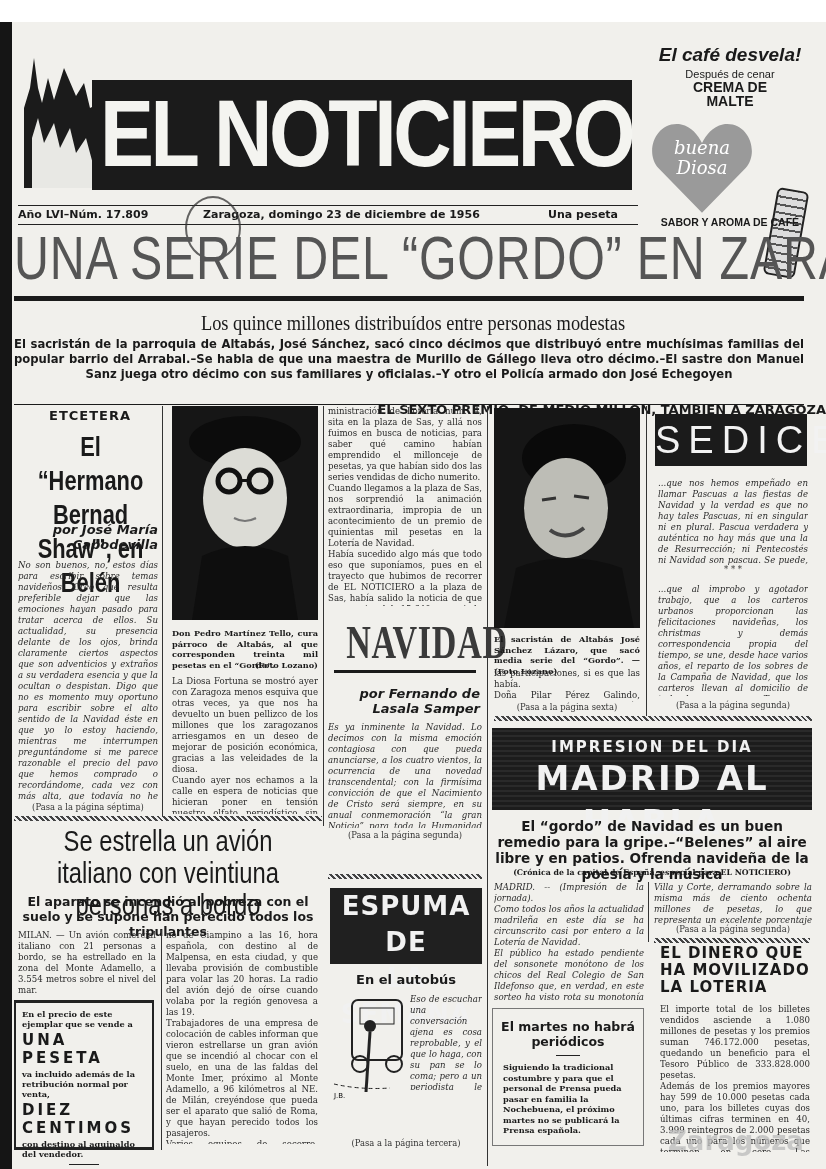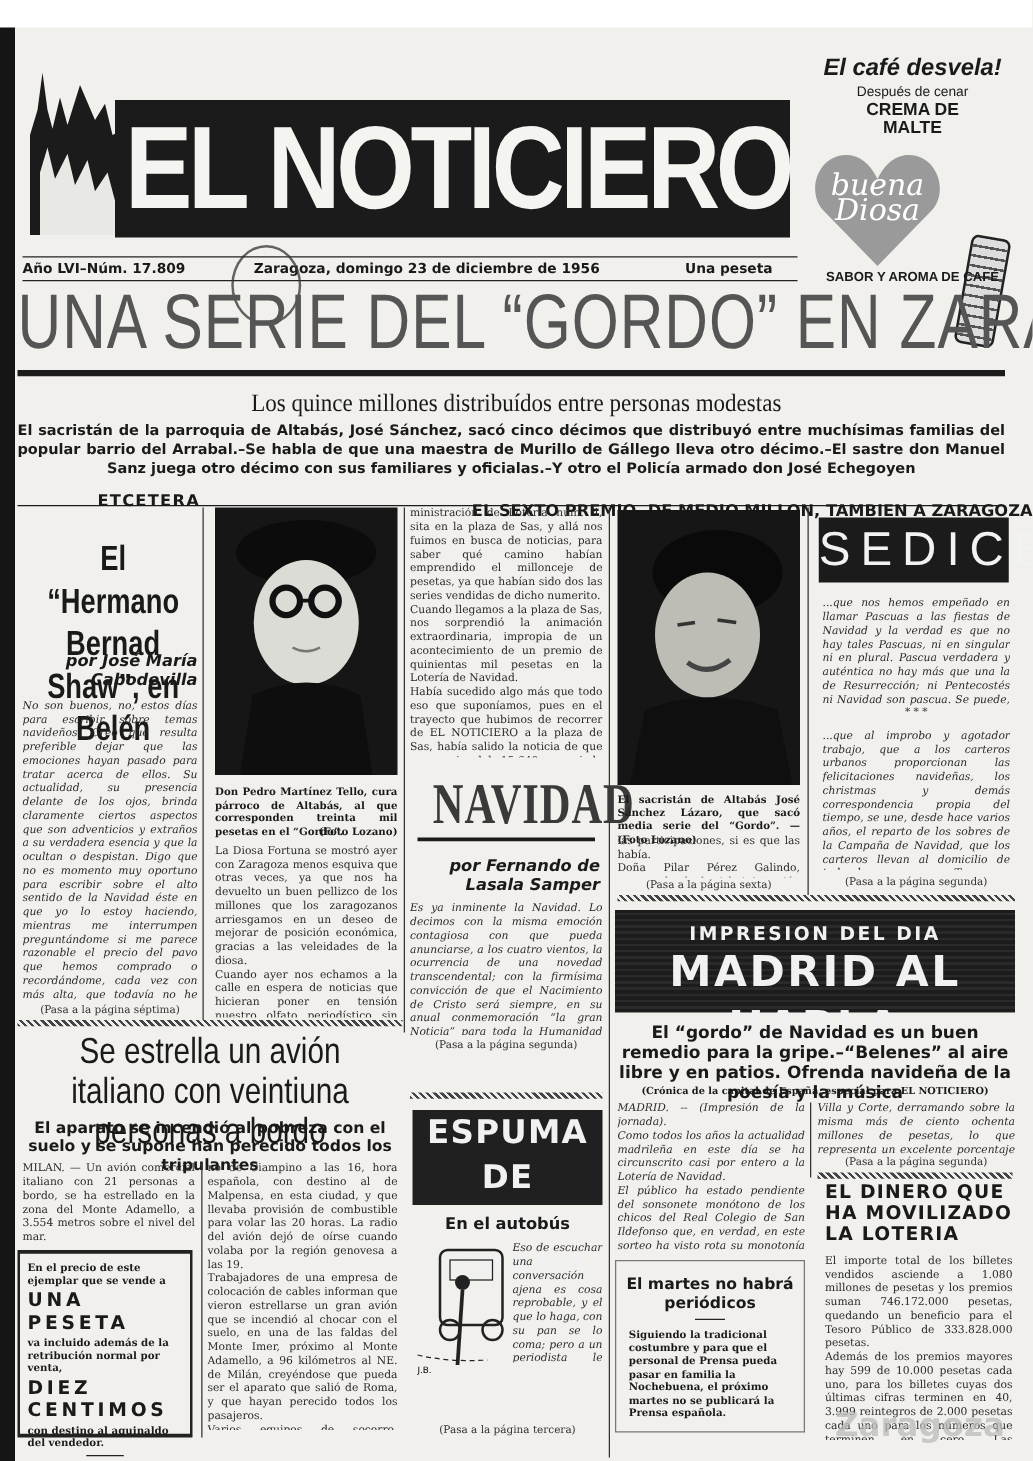--- a/index.html
+++ b/index.html
@@ -13,42 +13,42 @@
   .mast-box{left:92px;top:80px;width:540px;height:110px;background:#1b1b1b;}
   .mast-title{left:100px;top:78px;width:520px;height:110px;color:#f4f4f0;
        font-family:"Liberation Sans",sans-serif;font-weight:bold;font-size:94px;line-height:112px;
        letter-spacing:-4px;transform:scaleX(0.86);transform-origin:left center;white-space:nowrap;}
   .ad{left:640px;top:44px;width:180px;height:200px;text-align:center;}
   .ad .slogan{font-family:"Liberation Sans",sans-serif;font-style:italic;font-weight:bold;font-size:19px;}
   .ad .small{font-family:"Liberation Sans",sans-serif;font-size:11px;margin-top:2px;}
   .ad .brand{font-family:"Liberation Sans",sans-serif;font-weight:bold;font-size:14px;line-height:14px;}
   .ad .heart{width:104px;height:104px;margin:6px auto 0 10px;position:relative;}
   .ad .heart-txt{position:absolute;left:0;top:24px;width:104px;text-align:center;color:#fff;
-       font-family:"DejaVu Serif",serif;font-style:italic;font-size:24px;line-height:20px;}
+       font-family:"DejaVu Serif",serif;font-style:italic;font-size:18px;line-height:20px;}
   .ad .can{position:absolute;left:130px;top:145px;width:28px;height:84px;border:2px solid #222;border-radius:6px;
        background:repeating-linear-gradient(180deg,#ddd 0 6px,#555 6px 8px);transform:rotate(10deg);}
   .ad .foot{position:absolute;left:0;top:172px;width:180px;font-family:"Liberation Sans",sans-serif;font-weight:bold;font-size:10.5px;}
   .dateline{left:18px;top:205px;width:620px;height:18px;border-top:1px solid #222;border-bottom:1px solid #222;
        font-family:"DejaVu Sans",sans-serif;font-weight:bold;font-size:11px;line-height:18px;}
   .dateline span{position:absolute;top:0;}
   .stamp{left:185px;top:196px;width:52px;height:60px;border:2px solid #333;border-radius:50%;opacity:.75;}
   .headline{left:14px;top:226px;width:800px;height:64px;color:#555;
        font-family:"Liberation Sans",sans-serif;font-size:62px;line-height:64px;white-space:nowrap;
        transform:scaleX(0.78);transform-origin:left top;letter-spacing:1px;}
   .rule{background:#1b1b1b;}
   .deck1{left:0;top:312px;width:826px;text-align:center;font-family:"Liberation Serif",serif;font-size:20px;
        transform:scaleX(.92);}
   .deck2{left:14px;top:337px;width:790px;text-align:justify;text-align-last:center;
        font-family:"DejaVu Sans",sans-serif;font-weight:bold;font-size:11.6px;line-height:15px;}
   .deck3{left:0;top:386px;width:826px;text-align:right;font-family:"DejaVu Sans",sans-serif;font-weight:bold;font-size:13px;margin-top:16px;}
   .col{font-family:"DejaVu Serif",serif;font-size:8.6px;line-height:11px;text-align:justify;color:#2a2a2a;}
   .col.it{font-style:italic;}
   .vrule{width:1px;background:#333;}
   .hatch{height:5px;background:repeating-linear-gradient(45deg,#444 0 2px,#eee 2px 4px);}
-  .h-etc{left:20px;top:394px;width:140px;text-align:right;font-family:"DejaVu Sans",sans-serif;font-weight:bold;font-size:13px;letter-spacing:1px;}
+  .h-etc{left:20px;top:408px;width:140px;text-align:center;font-family:"DejaVu Sans",sans-serif;font-weight:bold;font-size:13px;letter-spacing:1px;}
   .h-hermano{left:18px;top:430px;width:145px;text-align:center;font-family:"Liberation Sans",sans-serif;font-weight:bold;
        font-size:28px;line-height:34px;transform:scaleX(.78);transform-origin:center top;}
   .byline{font-family:"DejaVu Sans",sans-serif;font-weight:bold;font-style:italic;font-size:13px;line-height:15px;text-align:right;}
   .photo{background:#161616;overflow:hidden;}
   .caption{font-family:"DejaVu Serif",serif;font-weight:bold;font-size:8.2px;line-height:10.5px;text-align:justify;}
   .navidad{left:326px;top:618px;width:156px;text-align:center;color:#3a3a3a;font-family:"Liberation Serif",serif;font-weight:bold;
        font-size:46px;line-height:50px;letter-spacing:1px;transform:scaleX(.74);transform-origin:center top;}
   .sedice{left:655px;top:414px;width:152px;height:52px;background:#1b1b1b;color:#f2f2f2;text-align:center;
        font-family:"Liberation Sans",sans-serif;font-size:38px;line-height:52px;letter-spacing:8px;}
   .impr-box{left:492px;top:728px;width:320px;height:82px;background:

